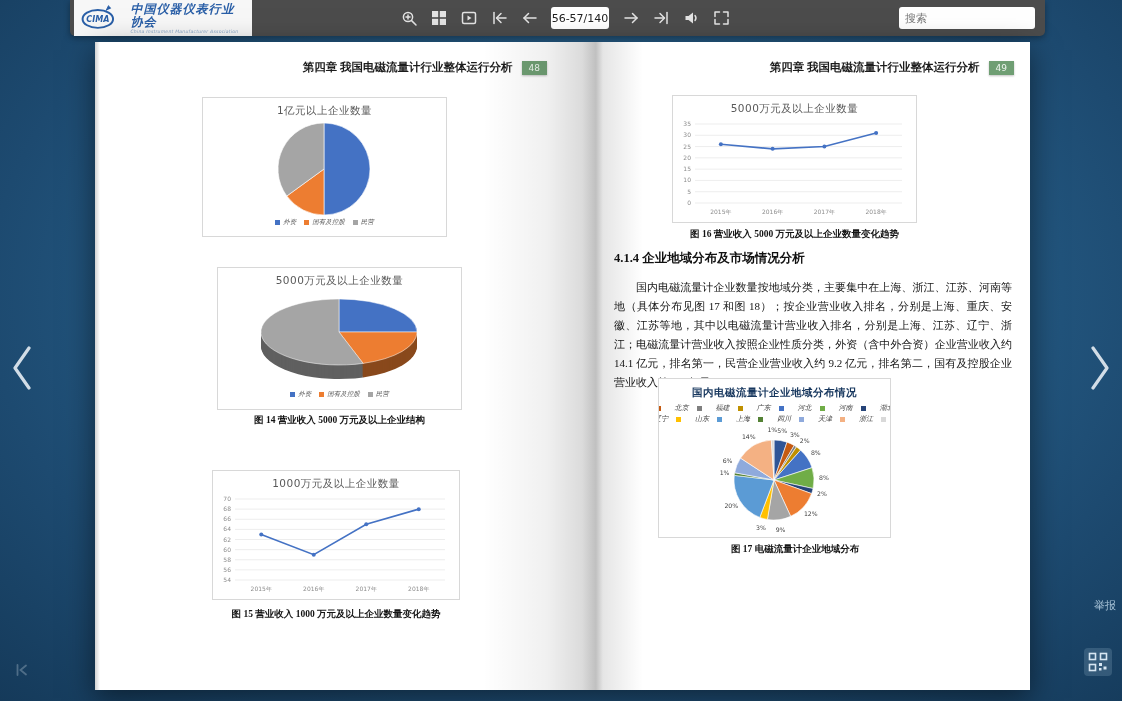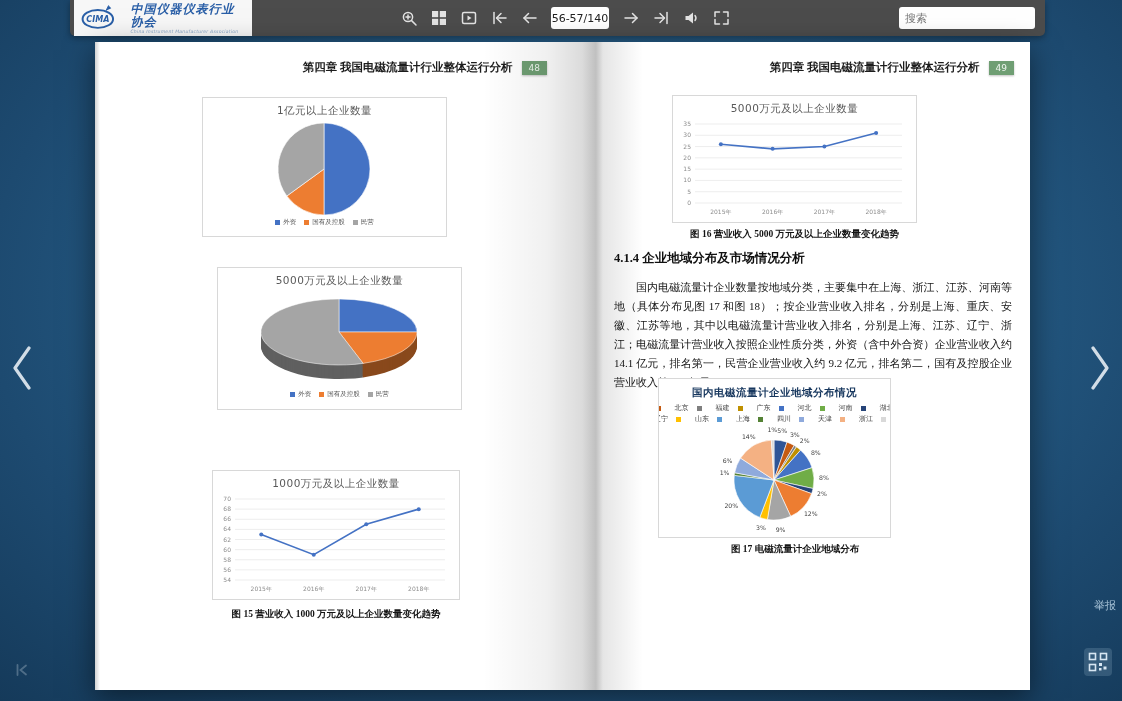--- a/index.html
+++ b/index.html
@@ -52,21 +52,21 @@
                  font-family:"Liberation Serif",serif; font-weight:bold; font-size:11.5px; color:#1c1c1c; }
   .page-badge { background:#6f9e73; color:#eef5ee; font-family:"DejaVu Sans",sans-serif; font-weight:normal;
                 font-size:9px; padding:2px 7px; box-shadow:0 1px 2px rgba(0,0,0,.25); }
 
   .chartbox { position:absolute; background:#fff; border:1px solid #d8d8d8; display:flex; flex-direction:column;
               align-items:center; overflow:hidden; }
   .chart-title { font-size:10.5px; color:#595959; margin-top:6px; letter-spacing:.5px; white-space:nowrap;text-align:center; }
   .chart-title.bold-navy { font-weight:bold; color:#17375e; margin-top:7px; }
   .legend { display:flex; flex-direction:column; align-items:center; gap:1px; }
   .legend-row { display:flex; justify-content:center; gap:8px; }
-  .legend-item { display:flex; align-items:center; gap:3px; font-size:6.5px; color:#595959; white-space:nowrap; }
+  .legend-item { display:flex; align-items:center; gap:3px; font-size:6.5px; color:#595959; white-space:nowrap;font-style:italic; }
   .legend.geo .legend-item { font-size:7px; color:#404040; gap:14px; }
   .swatch { width:5px; height:5px; display:inline-block; }
 
   .caption { position:absolute; text-align:center; font-family:"Liberation Serif",serif; font-weight:bold;
              font-size:9.5px; color:#141414; white-space:nowrap; }
   .bodytext { position:absolute; font-family:"Liberation Serif",serif; font-size:11px; line-height:19px;
               text-align:justify; color:#141414; }
   .indent { text-indent:22px; }
   .section-heading { position:absolute; font-family:"Liberation Serif",serif; font-weight:bold;
                      font-size:12.5px; color:#111; }
@@ -286,20 +286,21 @@
                 <span class="swatch" style="background: rgb(237, 125, 49);"></span>
                 <span>国有及控股</span>
               </span>
               <span class="legend-item">
                 <span class="swatch" style="background: rgb(165, 165, 165);"></span>
                 <span>民营</span>
               </span>
             </div>
           </div>
       </div>
+      <div class="caption" style="left:122px;top:372px;width:245px">图 14 营业收入 5000 万元及以上企业结构</div>
 
 
       <div class="chartbox" style="left:117px;top:428px;width:248px;height:130px">
         <div class="chart-title">1000万元及以上企业数量</div>
         <svg id="fig15-svg" width="246" height="105">
             <line x1="22" y1="89" x2="232" y2="89" stroke="#e9e9e9" stroke-width="0.8"></line>
             <text x="18" y="91" text-anchor="end" font-size="6" fill="#8c8c8c">54</text>
             <line x1="22" y1="78.875" x2="232" y2="78.875" stroke="#e9e9e9" stroke-width="0.8"></line>
             <text x="18" y="80.875" text-anchor="end" font-size="6" fill="#8c8c8c">56</text>
             <line x1="22" y1="68.75" x2="232" y2="68.75" stroke="#e9e9e9" stroke-width="0.8"></line>

